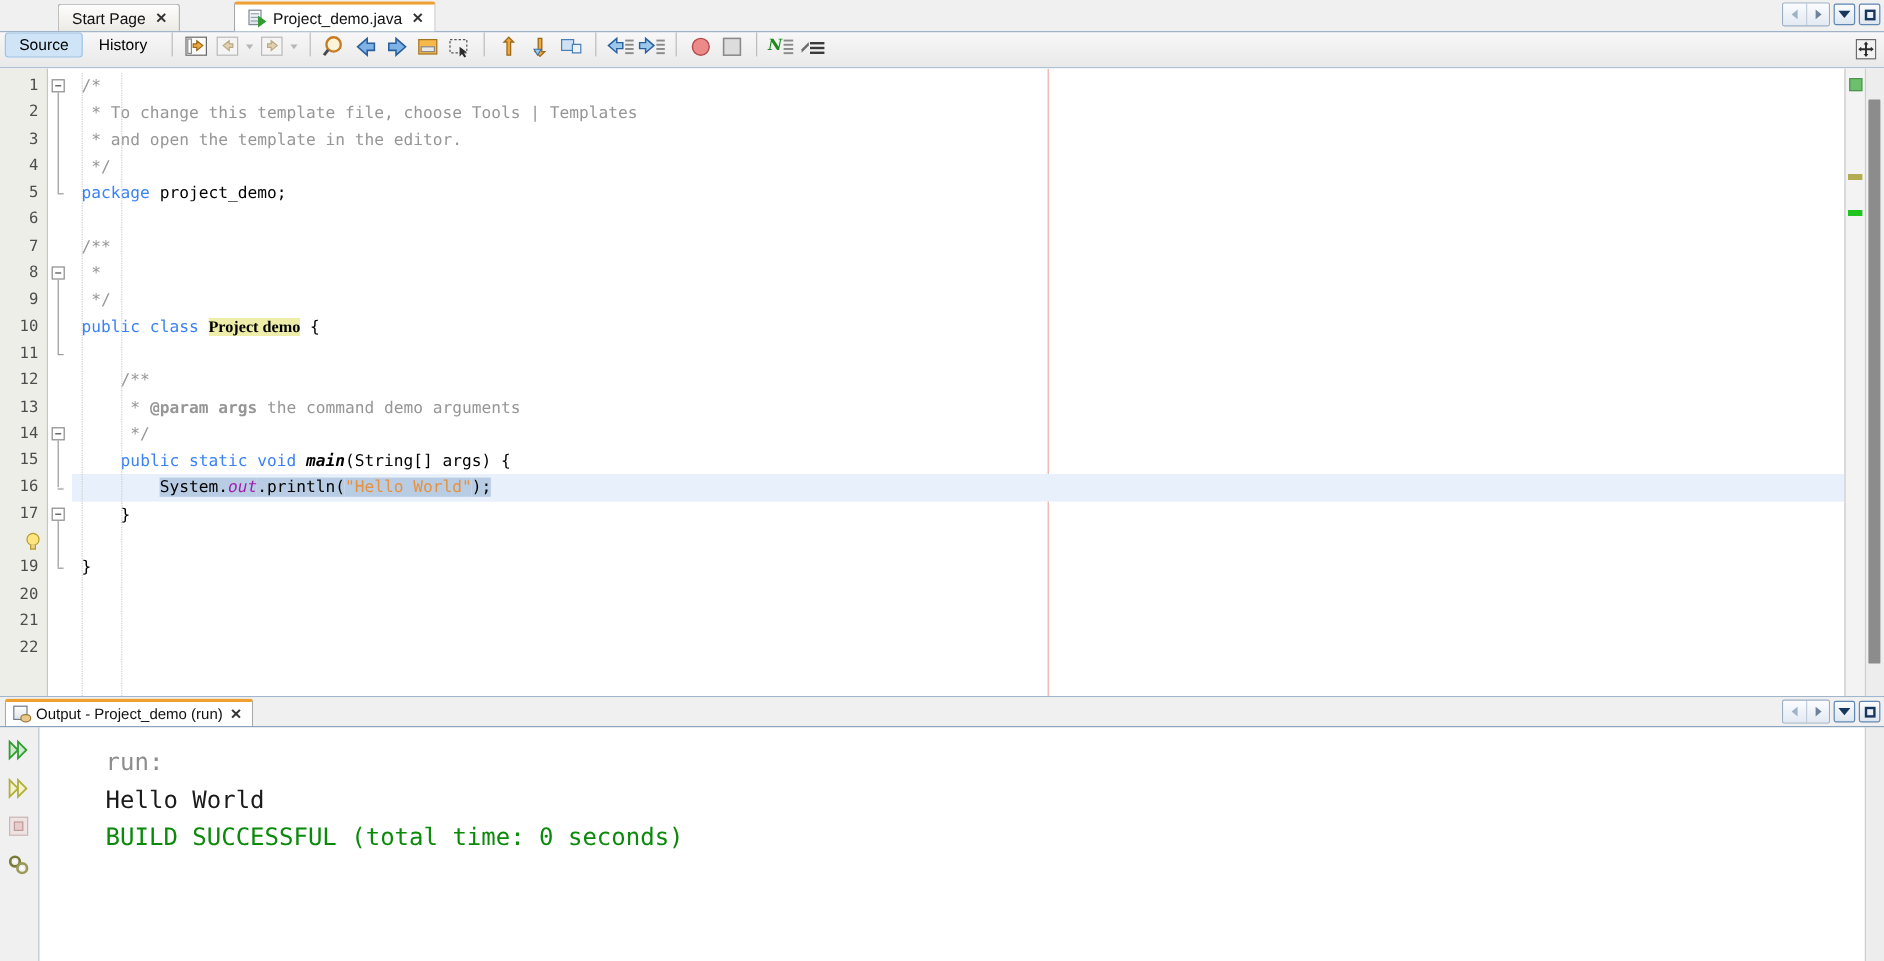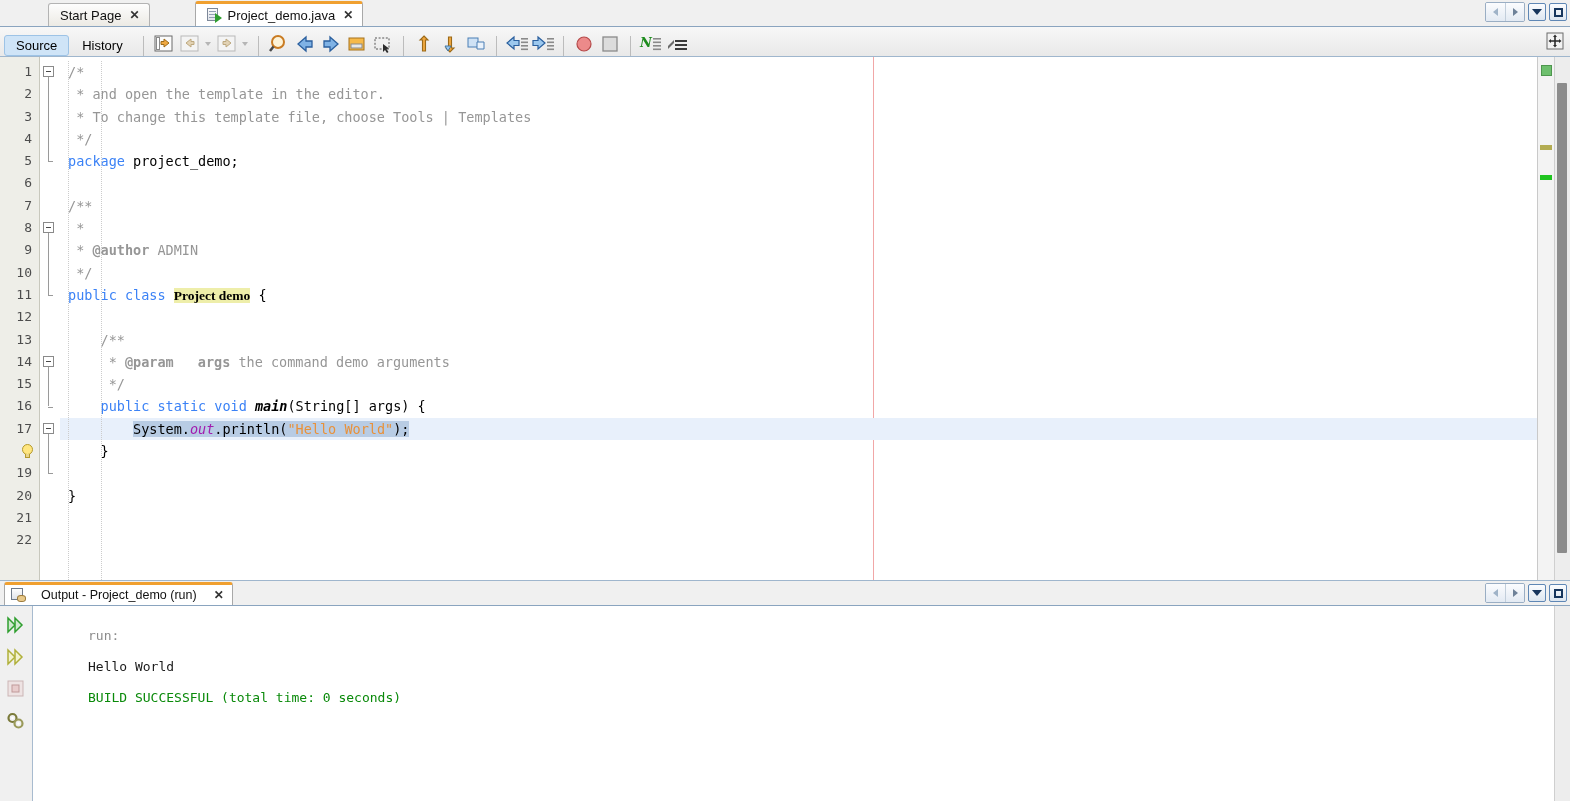--- a/index.html
+++ b/index.html
@@ -105,21 +105,21 @@
   .tri-right{ width:0;height:0;border-left:5px solid #6e8299;border-top:4px solid transparent;border-bottom:4px solid transparent;}
   .tri-down { width:0;height:0;border-top:6px solid #17365d;border-left:5px solid transparent;border-right:5px solid transparent;}
   .sq-max   { width:9px;height:9px;border:2px solid #17365d; box-sizing:border-box;}
 
   
   .toolbar {
     position: relative;
     height: 30px;
     background: linear-gradient(#f7f7f7,#e9e9e9);
     border-bottom: 1px solid #9fb6cd;
-    display: flex; align-items: flex-end;
+    display: flex; align-items: flex-start;
     padding-left: 4px;
     box-sizing: border-box;
   }
   .vtab {
     height: 21px; padding: 0 11px;
     display: flex; align-items: center;
     font-size: 13px; color: #000;
     border-radius: 3px;
     box-sizing: border-box;
     margin-right: 2px;
@@ -296,21 +296,21 @@
     position: relative;
     height: 25px;
     background: #f0f0f0;
     display: flex; align-items: flex-end;
     padding-left: 4px;
     border-bottom: 1px solid #8aa4bf;
     box-sizing: border-box;
   }
   .out-tab {
     height: 23px;
-    display: flex; align-items: center; gap: 15px;
+    display: flex; align-items: center; gap: 4px;
     padding: 0 8px 0 6px;
     font-size: 12.5px; color: #111;
     background: #ffffff;
     border: 1px solid #a8a8a8;
     border-bottom: none;
     border-top: 3px solid #f0a030;
     border-top-left-radius: 3px; border-top-right-radius: 3px;
     box-sizing: border-box;
   }
   .out-icon {
@@ -340,21 +340,21 @@
     border-right: 1px solid #a8bbcf;
     padding-top: 8px;
     box-sizing: border-box;
     display: flex; flex-direction: column; align-items: center; gap: 10px;
   }
   .side-btn { width:22px;height:22px;display:flex;align-items:center;justify-content:center;}
   .out-text {
     flex: 1 1 auto;
     padding: 14px 0 0 55px;
     font-family: "DejaVu Sans Mono", monospace;
-    font-size: 13px;
+    font-size: 20px;
     line-height: 31px;
     background: #fff;
     overflow: hidden;
     box-sizing: border-box;
   }
   .o-gray  { color: #8c8c8c; }
   .o-black { color: #1a1a1a; }
   .o-green { color: #0a8a0a; }
   .out-scroll {
     width: 15px; flex: 0 0 15px;
@@ -590,33 +590,32 @@
         <div class="fold-box" style="top: 298.9px;"></div>
         <div class="fold-line" style="top: 309.9px; height: 39.6px;"></div>
         <div class="fold-foot" style="top: 349.5px;"></div>
         <div class="fold-box" style="top: 365.8px;"></div>
         <div class="fold-line" style="top: 376.8px; height: 39.6px;"></div>
         <div class="fold-foot" style="top: 416.4px;"></div>
       </div>
     <div class="code" id="codearea">
       <div class="margin-line" id="marginline" style="left: 813px;"></div>
     <div class="cline"><span class="cmt">/*</span></div>
+        <div class="cline"><span class="cmt"> * To change this template file, choose Tools | Templates</span></div>
         <div class="cline"><span class="cmt"> * and open the template in the editor.</span></div>
-        <div class="cline"><span class="cmt"> * To change this template file, choose Tools | Templates</span></div>
         <div class="cline"><span class="cmt"> */</span></div>
         <div class="cline"><span class="kw">package</span><span> project_demo;</span></div>
         <div class="cline">&nbsp;</div>
         <div class="cline"><span class="cmt">/**</span></div>
         <div class="cline"><span class="cmt"> *</span></div>
-        <div class="cline"><span class="cmt"> * </span><span class="cmt" style="font-weight: bold;">@author</span><span class="cmt"> ADMIN</span></div>
         <div class="cline"><span class="cmt"> */</span></div>
         <div class="cline"><span class="kw">public class </span><span class="cls-hl">Project demo</span><span> {</span></div>
         <div class="cline">&nbsp;</div>
         <div class="cline"><span class="cmt">    /**</span></div>
-        <div class="cline"><span class="cmt">     * </span><span class="cmt" style="font-weight: bold;">@param</span><span class="cmt"> </span><span class="cmt" style="font-weight: bold; margin-left: 16px;">args</span><span class="cmt"> the command demo arguments</span></div>
+        <div class="cline"><span class="cmt">     * </span><span class="cmt" style="font-weight: bold;">@param</span><span class="cmt"> </span><span class="cmt" style="font-weight: bold;">args</span><span class="cmt"> the command demo arguments</span></div>
         <div class="cline"><span class="cmt">     */</span></div>
         <div class="cline"><span>    </span><span class="kw">public static void </span><span class="mth">main</span><span>(String[] args) {</span></div>
         <div class="cline current"><span>        </span><span class="sel">System.</span><span class="sel fld">out</span><span class="sel">.println(</span><span class="sel str">"Hello World"</span><span class="sel">);</span></div>
         <div class="cline"><span>    }</span></div>
         <div class="cline">&nbsp;</div>
         <div class="cline"><span>}</span></div>
         <div class="cline">&nbsp;</div>
         <div class="indent-guide" style="left: 8px;"></div>
         <div class="indent-guide" style="left: 41px;"></div>
       </div>

